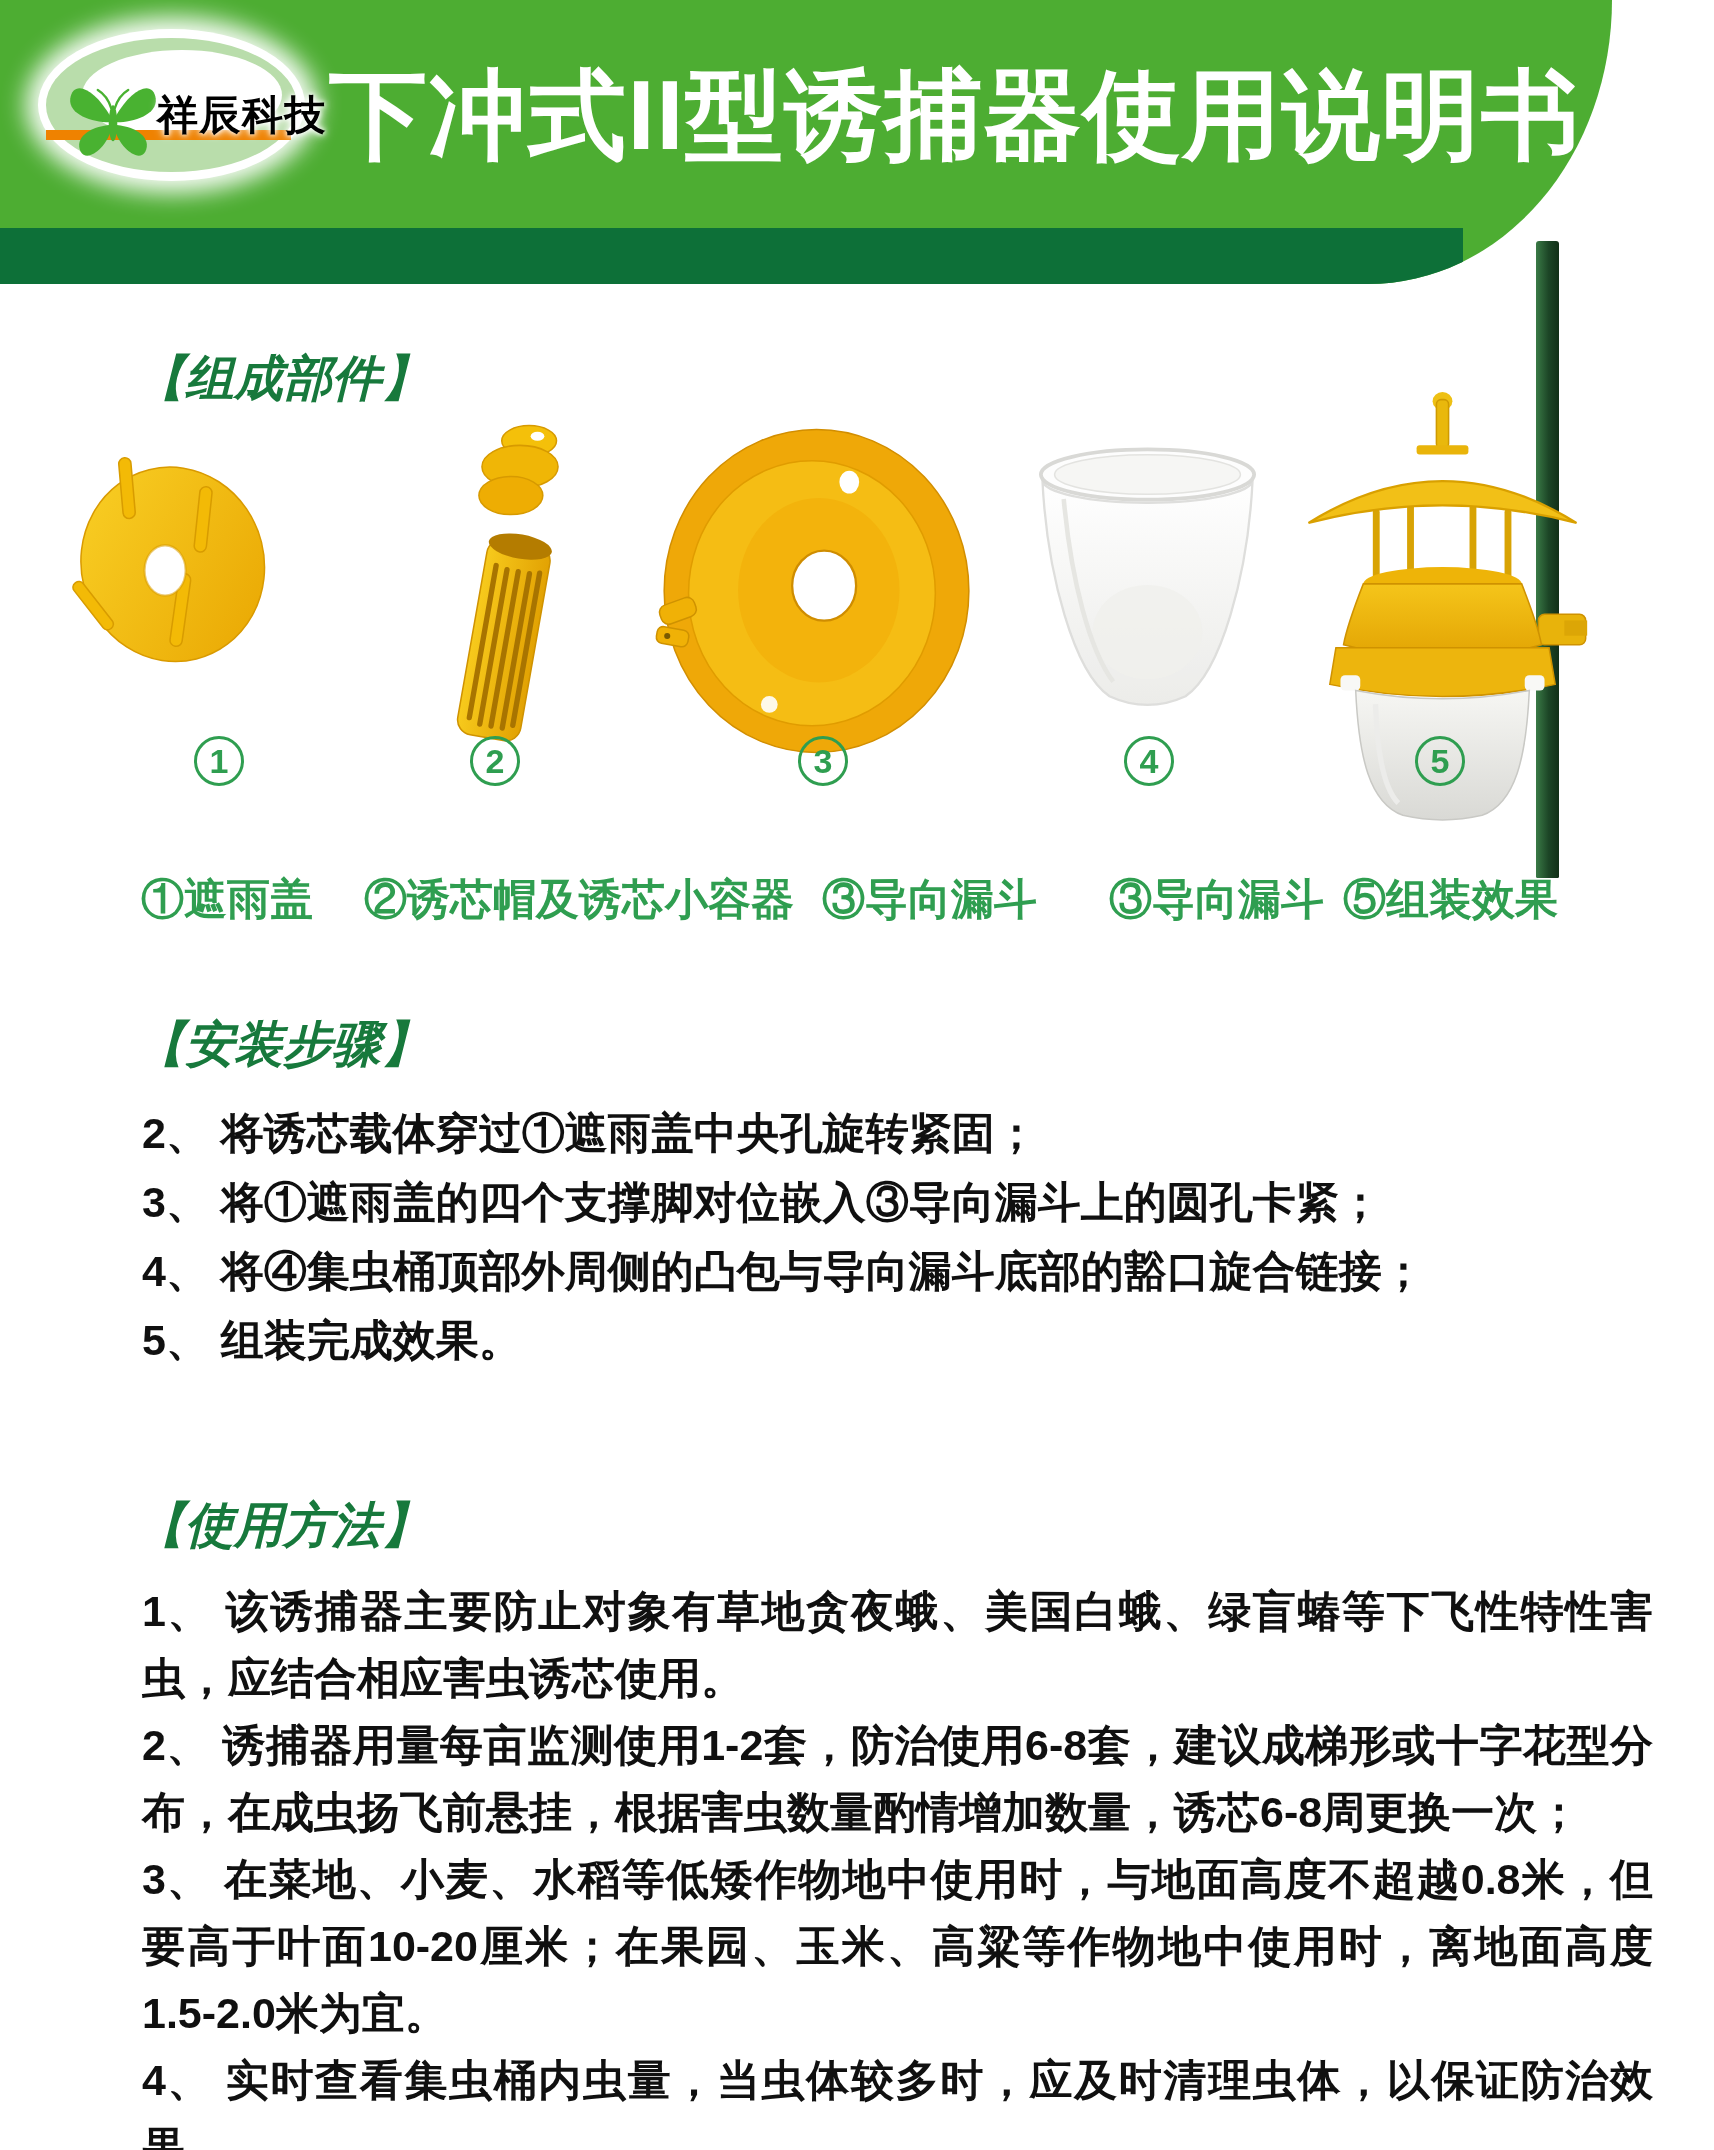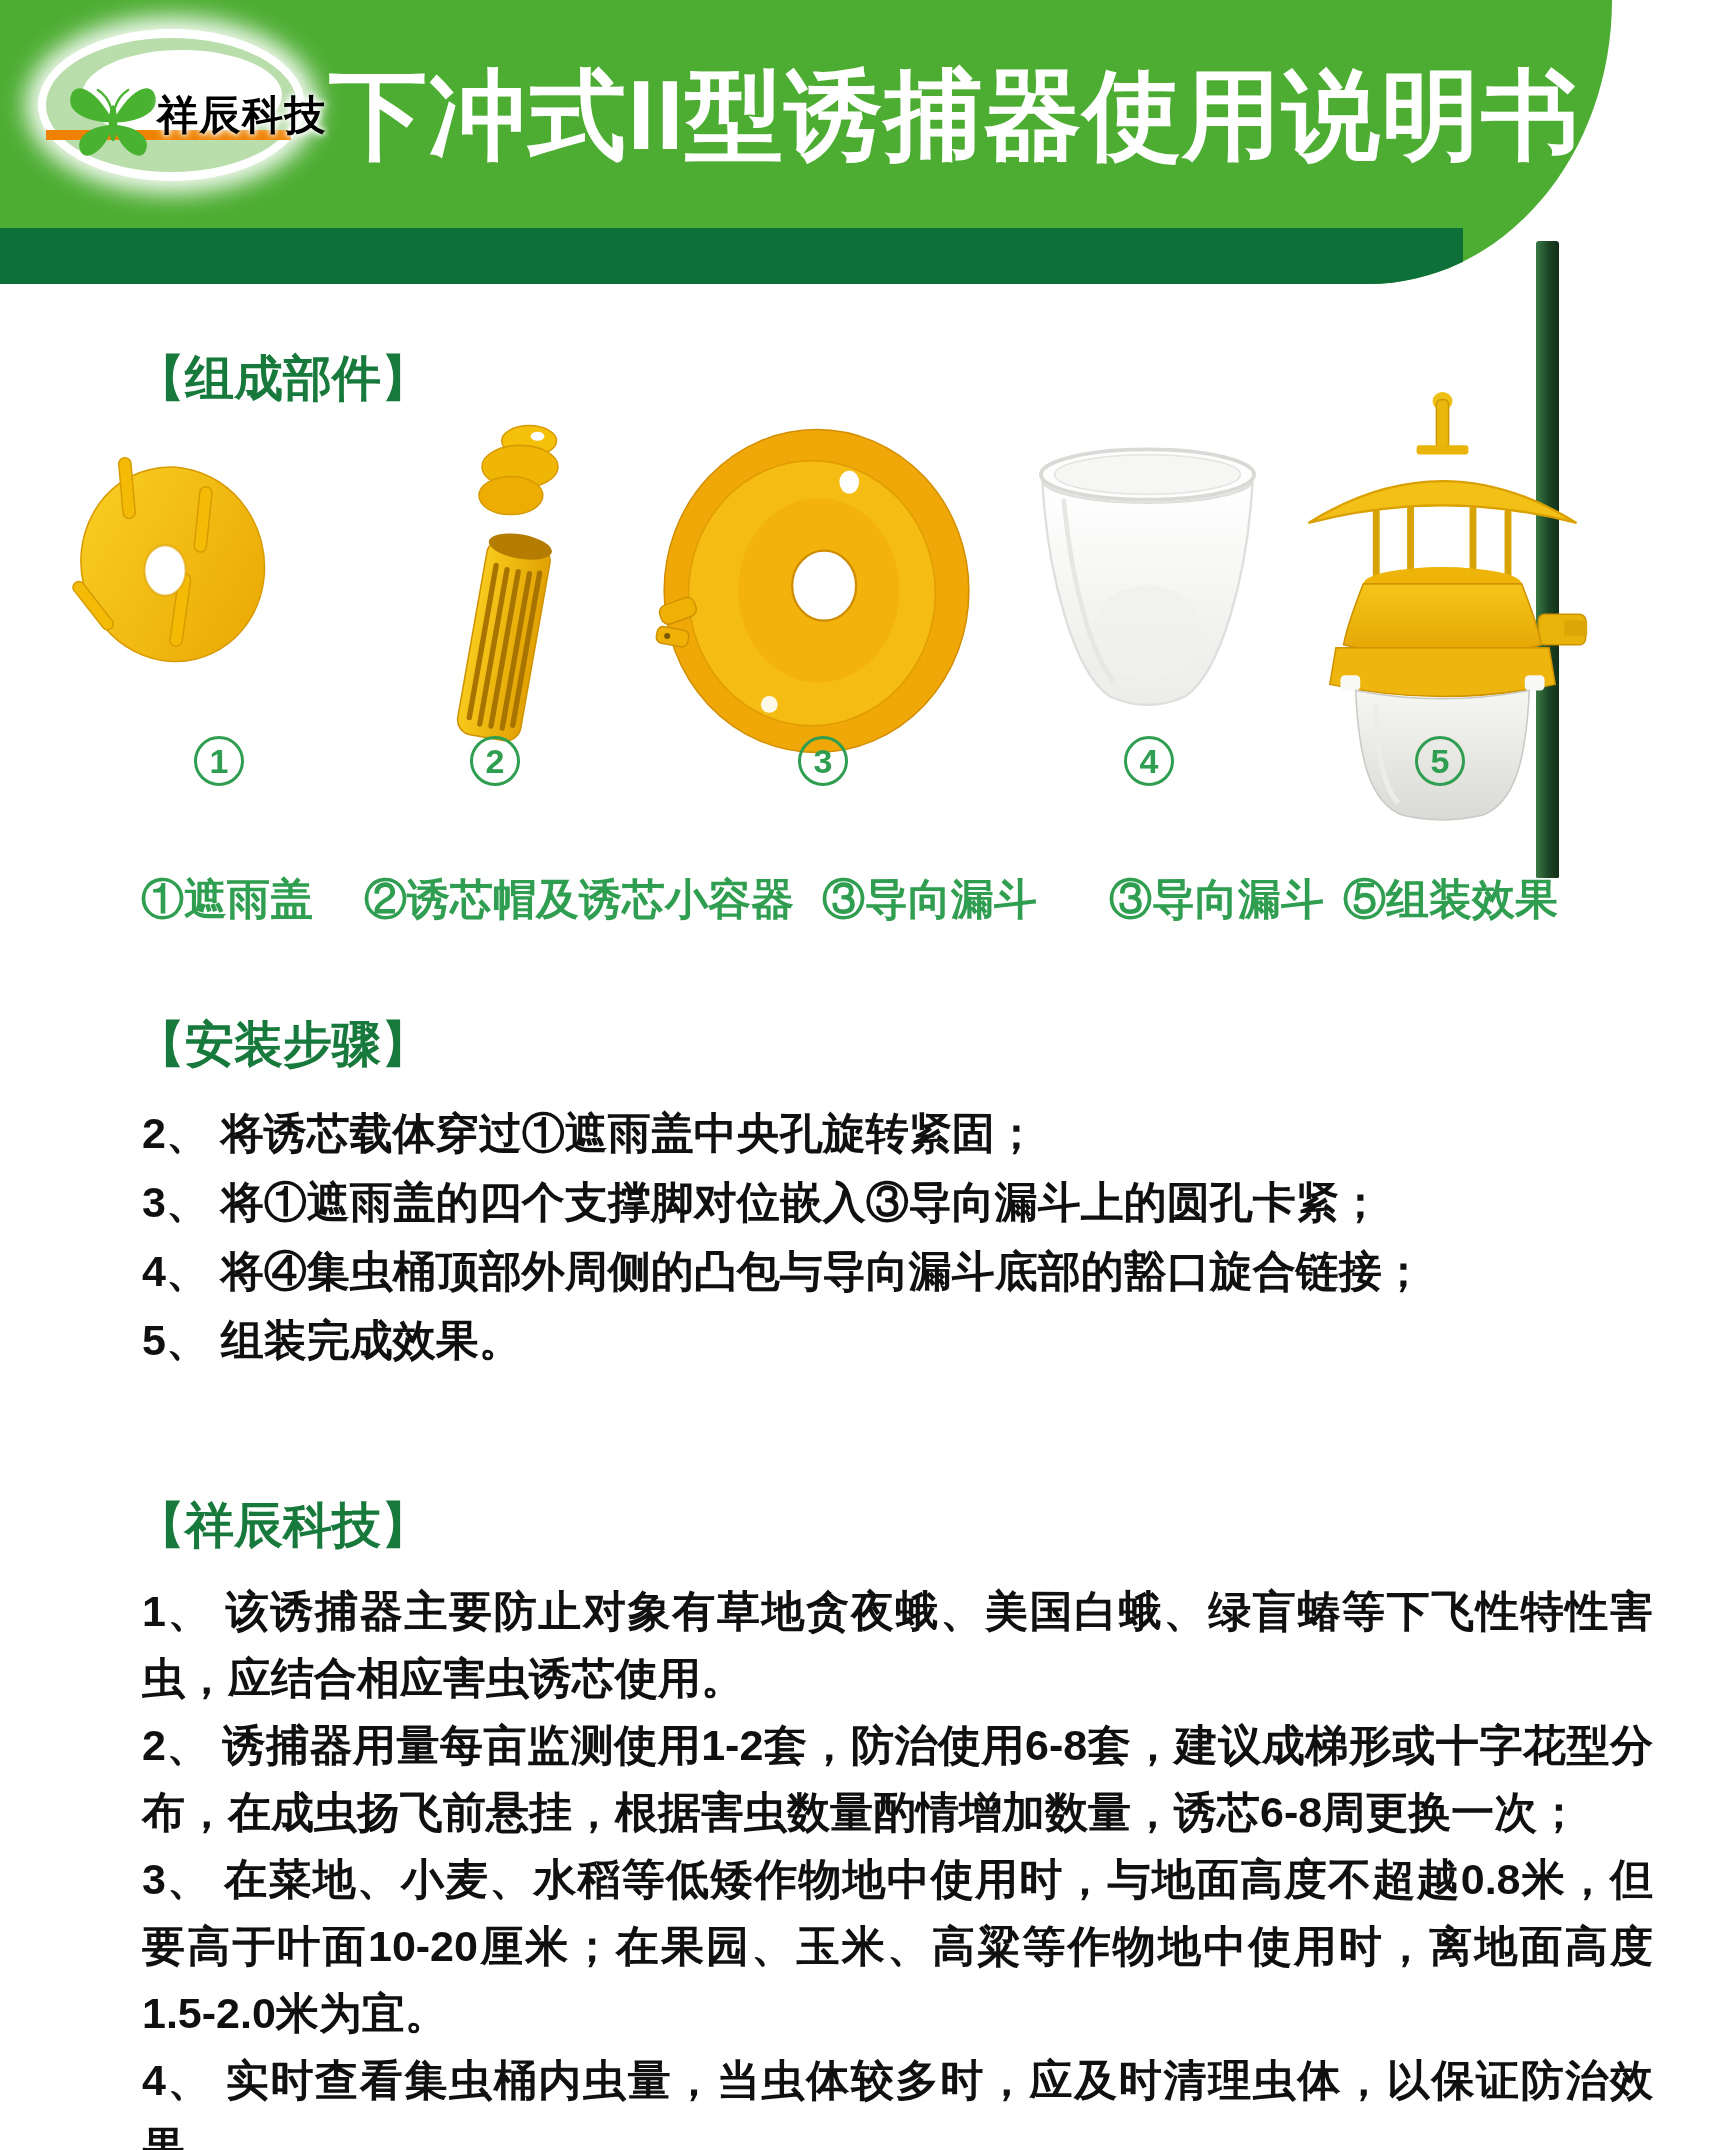--- a/index.html
+++ b/index.html
@@ -28,21 +28,21 @@
                 letter-spacing:1.5px; white-space:nowrap;
                 text-shadow:0 0 4.6px #fff, 0 0 7.6px #fff, 0 0 10.7px #fff; }
 
   
   .pole { position:absolute; left:1536px; top:241px; width:23px; height:637px;
           background:linear-gradient(90deg,#3a7a46,#1c4526 55%,#123018);
           border-radius:3px 3px 1.5px 1.5px; }
 
   
   .sec-heading { position:absolute; left:136px; font-size:49px; font-weight:900;
-                 color:#17793c; line-height:55px; white-space:nowrap; }
+                 color:#17793c; line-height:55px; white-space:nowrap;font-style:italic; }
   .h-components { top:351px; }
   .h-install    { top:1017px; }
   .h-usage      { top:1498px; }
 
   
   .part-img { position:absolute; }
 
   
   .part-num { position:absolute; top:736px; width:50px; height:50px; margin-left:-25px;
               border:3px solid #2f9e50; border-radius:50%; color:#2f9e50;
@@ -228,21 +228,21 @@
 
   <div class="sec-heading h-install">【安装步骤】</div>
 
   <div class="steps">
     <div class="step">2、 将诱芯载体穿过①遮雨盖中央孔旋转紧固；</div>
     <div class="step">3、 将①遮雨盖的四个支撑脚对位嵌入③导向漏斗上的圆孔卡紧；</div>
     <div class="step">4、 将④集虫桶顶部外周侧的凸包与导向漏斗底部的豁口旋合链接；</div>
     <div class="step">5、 组装完成效果。</div>
   </div>
 
-  <div class="sec-heading h-usage">【祥辰科技】</div>
+  <div class="sec-heading h-usage">【使用方法】</div>
 
   <div class="usage-items">
     <p>1、 该诱捕器主要防止对象有草地贪夜蛾、美国白蛾、绿盲蝽等下飞性特性害虫，应结合相应害虫诱芯使用。</p>
     <p>2、 诱捕器用量每亩监测使用1-2套，防治使用6-8套，建议成梯形或十字花型分布，在成虫扬飞前悬挂，根据害虫数量酌情增加数量，诱芯6-8周更换一次；</p>
     <p>3、 在菜地、小麦、水稻等低矮作物地中使用时，与地面高度不超越0.8米，但要高于叶面10-20厘米；在果园、玉米、高粱等作物地中使用时，离地面高度1.5-2.0米为宜。</p>
     <p>4、 实时查看集虫桶内虫量，当虫体较多时，应及时清理虫体，以保证防治效果。</p>
   </div>
 
 </div>
 

